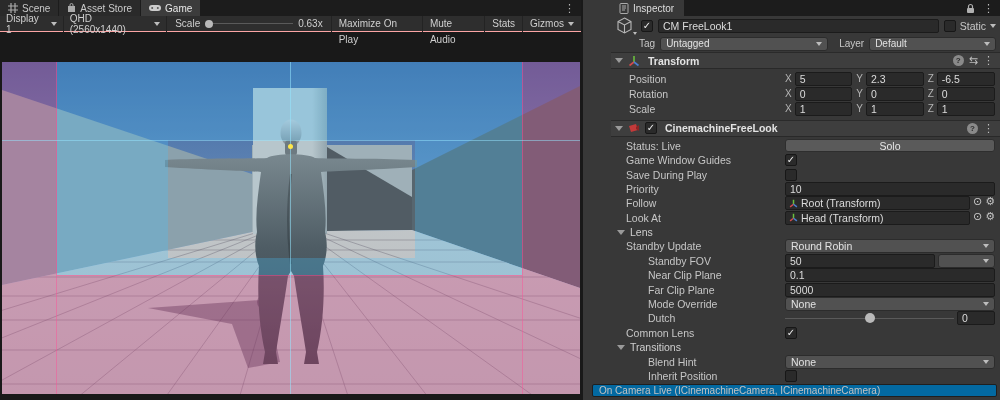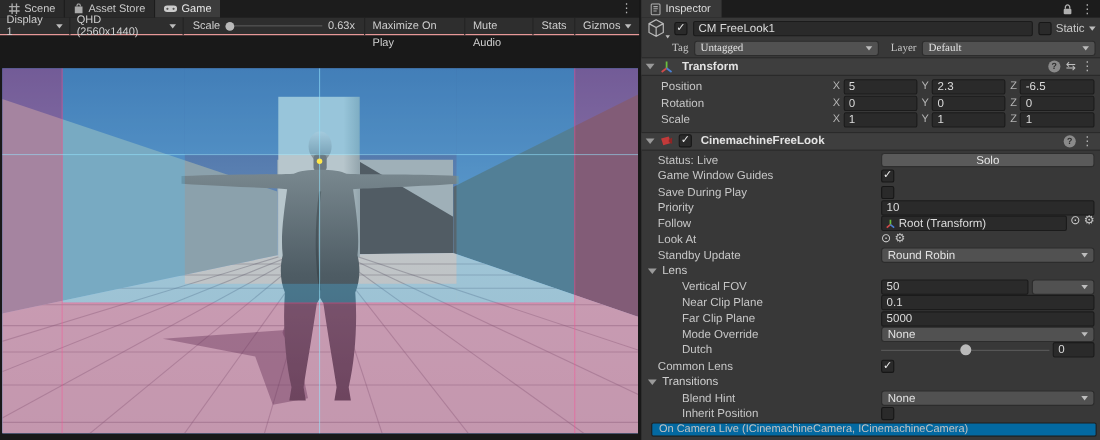--- a/index.html
+++ b/index.html
@@ -55,37 +55,37 @@
   .zp-bottom { left:55px; top:213px; width:465px; height:119px; border-top:1px solid rgba(255,80,150,.4); }
   .zb-left   { left:55px; top:0; width:111px; height:213px; }
   .zb-right  { left:413px; top:0; width:107px; height:213px; }
   .zb-top    { left:166px; top:0; width:247px; height:78px; }
   .zb-strip  { left:166px; top:196px; width:247px; height:17px; }
   .cross-v { position:absolute; left:288px; top:0; width:1px; height:332px; background:rgba(150,230,255,.55); }
   .cross-h { position:absolute; left:0; top:78px; width:578px; height:1px; background:rgba(150,230,255,.5); }
   .target-dot { position:absolute; left:286px; top:82px; width:5px; height:5px; border-radius:50%; background:#ffe84a; }
 
   
-  .inspector { position:absolute; left:583px; top:0; width:417px; height:400px; background:#383838; }
+  .inspector { position:absolute; left:583px; top:0; width:417px; height:400px; background:#383838;padding-left:28px; }
   .itabbar { height:16px; background:#1c1c1c; display:flex; align-items:stretch; }
   .itab { display:flex; align-items:center; gap:4px; background:#383838; padding:0 10px 0 8px; color:#dedede; font-size:10px; }
   .itabbar .right { margin-left:auto; display:flex; align-items:center; gap:8px; padding-right:6px; color:#b5b5b5; }
 
   .go-header { height:19px; display:flex; align-items:center; padding:0 4px 0 5px; gap:5px; }
   .cube-wrap { position:relative; width:20px; height:18px; }
   .cube-wrap .mini-dd { position:absolute; right:-1px; bottom:0; }
   .cb { width:12px; height:12px; background:#2a2a2a; border:1px solid #171717; border-radius:2px;
         display:flex; align-items:center; justify-content:center; flex:none; }
   .cb .tick { color:#ececec; font-size:10px; line-height:10px; font-weight:bold; }
   input.tfield { background:#2a2a2a; border:1px solid #1b1b1b; border-radius:2px; color:#dcdcdc;
                  font-family:inherit; font-size:10.5px; height:14px; padding:0 4px; outline:none; }
   .go-name { flex:1; }
   .static-grp { display:flex; align-items:center; gap:4px; color:#c8c8c8; }
 
-  .taglayer { height:17px; display:flex; align-items:center; padding:0 4px 0 28px; gap:5px; font-size:10px;font-family:Liberation Serif, serif; }
+  .taglayer { height:17px; display:flex; align-items:center; padding:0 4px 0 28px; gap:5px; font-size:10px; }
   .dropdown { background:#515151; border:1px solid #2c2c2c; border-radius:3px; height:14px;
               display:flex; align-items:center; padding:0 5px; color:#e2e2e2; gap:5px; }
   .dropdown .lbl { flex:1; white-space:nowrap; overflow:hidden; }
   .dd-tag { width:168px;gap:32px; } .dd-layer { flex:1;gap:45px; }
 
   .comp-header { height:17px; background:#3e3e3e; border-top:1px solid #2a2a2a; border-bottom:1px solid #292929;
                  display:flex; align-items:center; gap:5px; padding:0 6px 0 4px; }
   .comp-header .title { font-weight:bold; color:#e3e3e3; margin-left:3px; }
   .comp-header .spacer { flex:1; }
   .foldout { width:0; height:0; border-left:4px solid transparent; border-right:4px solid transparent;
@@ -96,21 +96,21 @@
 
   .t-rows { padding:2px 0 3px; }
   .trow { height:15.2px; display:flex; align-items:center; padding:0 5px 0 18px; }
   .trow .rlabel { width:156px; color:#c6c6c6; }
   .axis3 { flex:1; display:flex; gap:4px; }
   .axgrp { flex:1; display:flex; align-items:center; gap:3px; }
   .axgrp .ax { color:#b4b4b4; font-size:10px; }
   .axgrp input { width:100%; min-width:0; flex:1; }
 
   .c-rows { padding:2px 0 0; }
-  .crow { height:14.4px; display:flex; align-items:center; padding:0 5px 0 15px;gap:44px; }
+  .crow { height:14.4px; display:flex; align-items:center; padding:0 5px 0 15px; }
   .crow .rlabel { width:159px; color:#c6c6c6; white-space:nowrap; }
   .crow.sub { padding-left:37px; } .crow.sub .rlabel { width:137px; }
   .crow.group { padding-left:6px; gap:5px; color:#cfcfcf; }
   .crow .val { flex:1; display:flex; align-items:flex-start; gap:3px; min-width:0; }
   .crow .val input { flex:1; min-width:0; }
   .solo-btn { flex:1; height:13px; background:#5a5a5a; border:1px solid #2e2e2e; border-radius:3px;
               color:#e6e6e6; text-align:center; line-height:12px; }
   .obj-field { flex:1; height:14px; background:#2a2a2a; border:1px solid #1b1b1b; border-radius:2px;
                display:flex; align-items:center; gap:3px; padding:0 3px; color:#dcdcdc; min-width:0; }
   .obj-ic { color:#cfcfcf; font-size:11px; line-height:11px; }
@@ -446,39 +446,47 @@
               </svg>
             <span class="lbl" style="flex:1;white-space:nowrap;overflow:hidden;">Root (Transform)</span>
           </span>
           <span class="obj-ic">⊙</span>
           <span class="gear-ic">⚙</span>
         </div>
       </div>
       <div class="crow">
         <span class="rlabel">Look At</span>
         <div class="val">
+          <span class="obj-field">
+            <svg width="9" height="9" viewBox="0 0 12 12">
+                <path d="M6 7V1" stroke="#6bbf3e" stroke-width="2"></path>
+                <path d="M6 7 1.5 10.5" stroke="#d14b4b" stroke-width="2"></path>
+                <path d="M6 7 10.5 10.5" stroke="#4b7fd1" stroke-width="2"></path>
+              </svg>
+            <span class="lbl" style="flex:1;white-space:nowrap;overflow:hidden;">Head (Transform)</span>
+          </span>
           <span class="obj-ic">⊙</span>
           <span class="gear-ic">⚙</span>
         </div>
+      </div>
+      <div class="crow group">
+        <span class="foldout"></span>
+        <span>Lens</span>
       </div>
       <div class="crow">
         <span class="rlabel">Standby Update</span>
         <div class="val">
             <span class="dropdown" style="flex:1;">
               <span class="lbl">Round Robin</span>
               <span class="dd-arrow"></span>
             </span>
           </div>
       </div>
-      <div class="crow group">
-        <span class="foldout"></span>
-        <span>Lens</span>
-      </div>
-      <div class="crow sub">
-        <span class="rlabel">Vertical FOV</span>
+      <div class="crow sub">
+        <span class="rlabel">Standby FOV</span>
         <div class="val">
           <input class="tfield" value="50" style="">
           <span class="dropdown fov-dd">
               <span class="lbl"></span>
               <span class="dd-arrow"></span>
             </span>
         </div>
       </div>
       <div class="crow sub">
         <span class="rlabel">Near Clip Plane</span>

